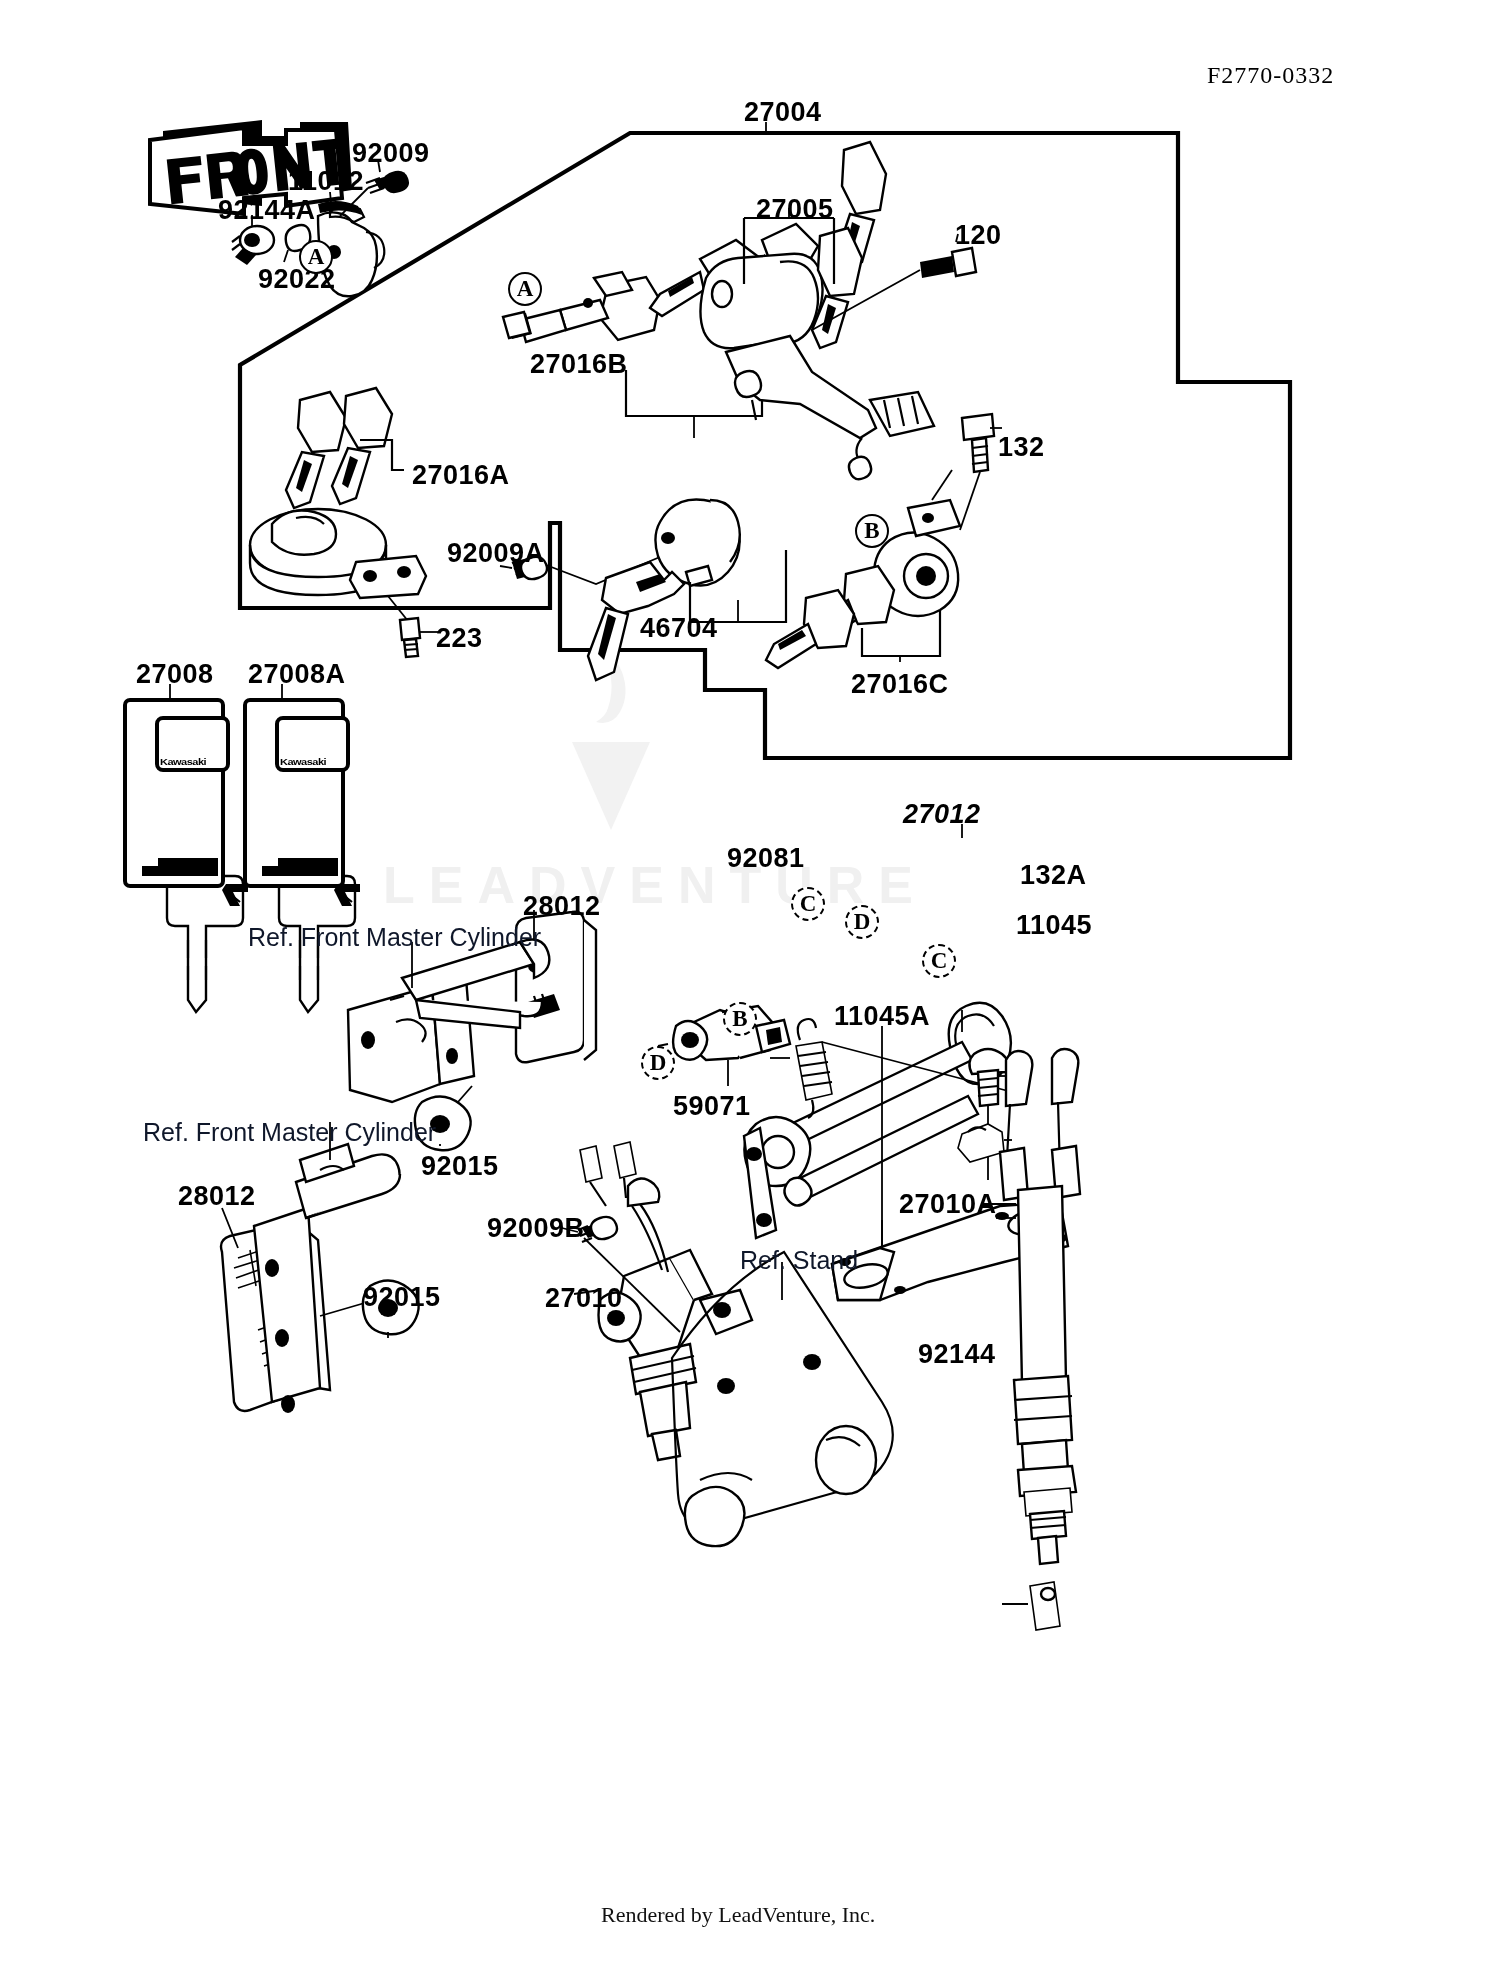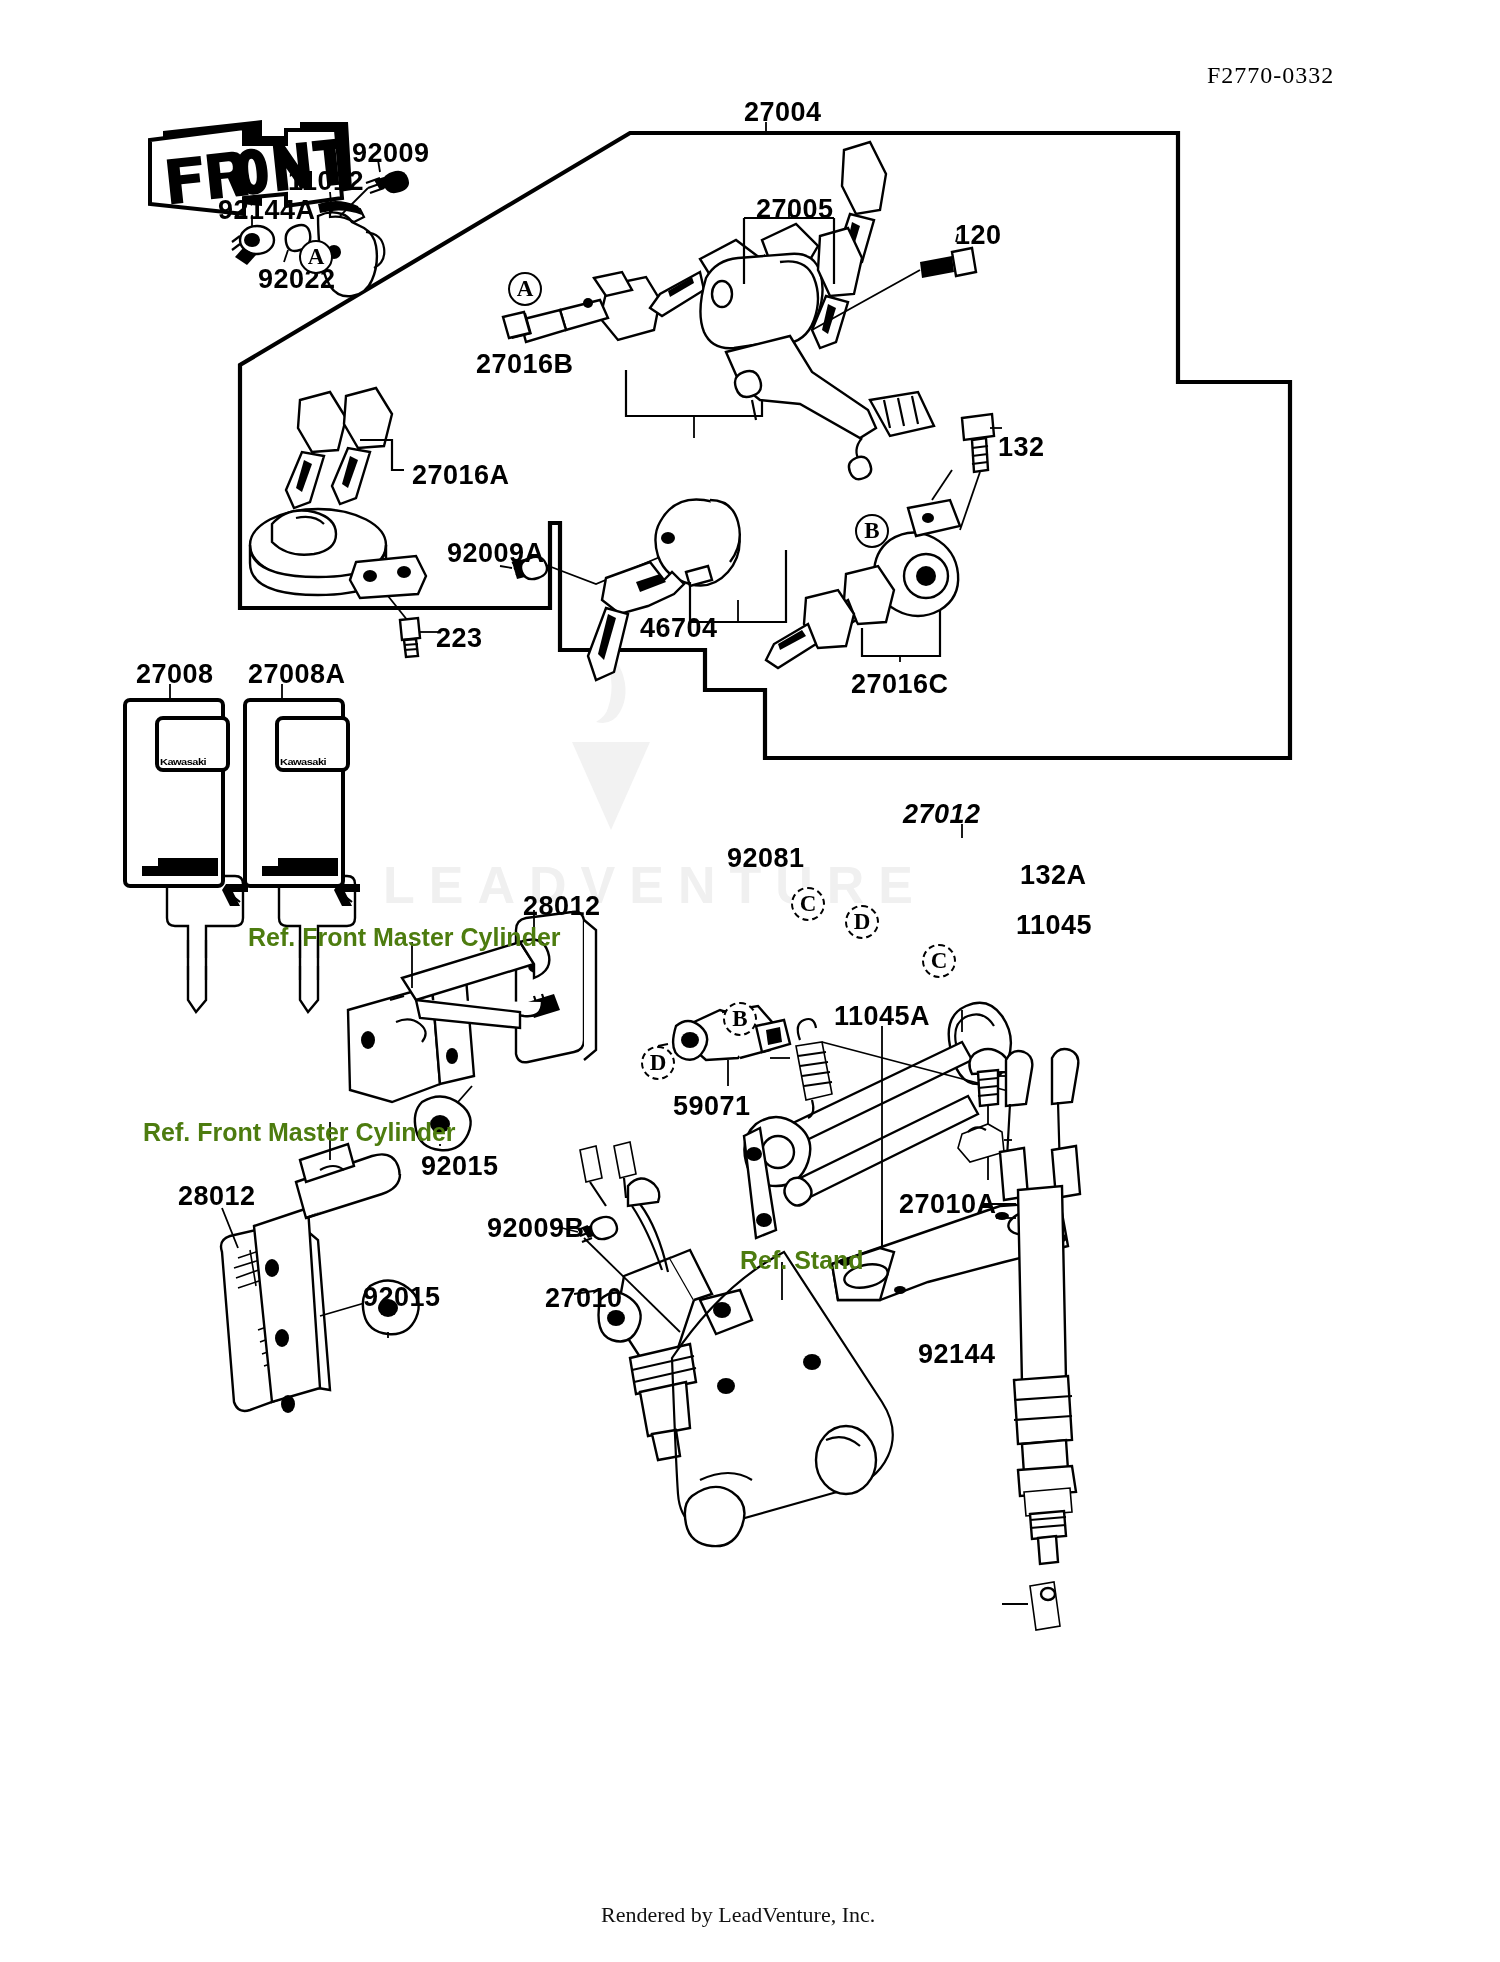--- a/index.html
+++ b/index.html
@@ -22,23 +22,23 @@
     font-weight: bold;
     font-size: 27px;
     letter-spacing: 0.5px;
     color: #000;
     white-space: nowrap;
     line-height: 1;
   }
   .ref {
     position: absolute;
     font-family: "Liberation Sans", sans-serif;
-    font-weight: bold;
+    font-weight: normal;
     font-size: 25px;
-    color: #4d7c0f;
+    color: #0f172a;
     white-space: nowrap;
     line-height: 1;
   }
   .docid {
     position: absolute;
     font-family: "Liberation Serif", serif;
     font-size: 24px;
     letter-spacing: 1px;
     color: #000;
     white-space: nowrap;
@@ -569,21 +569,21 @@
   <div class="barcode" style="left:262px; top:866px; width:76px; height:10px;"></div>
 
   <div class="lbl" style="left:352px;  top:140px;">92009</div>
   <div class="lbl" style="left:288px;  top:168px;">11012</div>
   <div class="lbl" style="left:218px;  top:197px;">92144A</div>
   <div class="lbl" style="left:258px;  top:266px;">92022</div>
   <div class="lbl" style="left:744px;  top:99px;">27004</div>
   <div class="lbl" style="left:756px;  top:196px;">27005</div>
   <div class="lbl" style="left:955px;  top:222px;">120</div>
   <div class="lbl" style="left:998px;  top:434px;">132</div>
-  <div class="lbl" style="left:476px;  top:351px;">27016B</div>
+  <div class="lbl" style="left:530px;  top:351px;">27016B</div>
   <div class="lbl" style="left:412px;  top:462px;">27016A</div>
   <div class="lbl" style="left:447px;  top:540px;">92009A</div>
   <div class="lbl" style="left:436px;  top:625px;">223</div>
   <div class="lbl" style="left:640px;  top:615px;">46704</div>
   <div class="lbl" style="left:851px;  top:671px;">27016C</div>
   <div class="lbl" style="left:136px;  top:661px;">27008</div>
   <div class="lbl" style="left:248px;  top:661px;">27008A</div>
   <div class="lbl" style="left:523px; top:893px;">28012</div>
   <div class="lbl" style="left:421px; top:1153px;">92015</div>
   <div class="lbl" style="left:178px; top:1183px;">28012</div>

